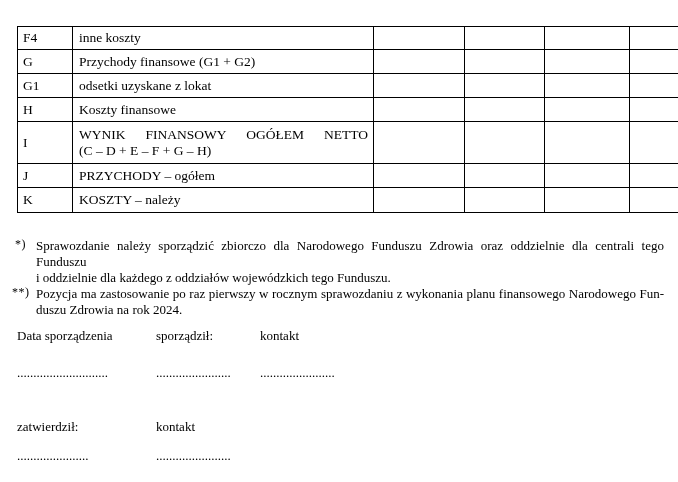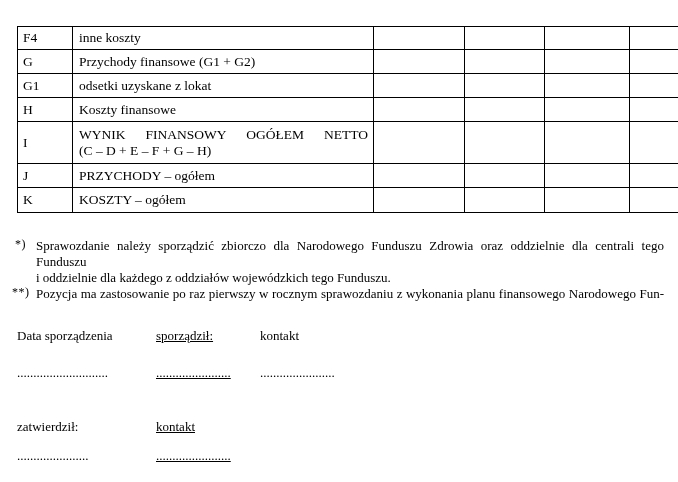--- a/index.html
+++ b/index.html
@@ -48,21 +48,21 @@
   }
   .footnote-1 .fn-marker { left: 3px; }
   .fn-line-just { text-align: justify; text-align-last: justify; }
   
   .sig { position: absolute; font-size: 13px; white-space: nowrap; }
   .sig-label-r1 { top: 328px; }
   .sig-dots-r1  { top: 365px; }
   .sig-label-r2 { top: 413px; margin-top: 6px; }
   .sig-dots-r2  { top: 448px; }
   .sig-col-1 { left: 17px; }
-  .sig-col-2 { left: 156px; text-decoration: underline; }
+  .sig-col-2 { left: 156px; }
   .sig-col-3 { left: 260px; }
 </style>
 </head>
 <body>
 
 <div class="form-table-wrap">
   <table class="form-table">
     <tbody>
         <tr class="h23">
       <td class="code-cell">F4</td>
@@ -110,39 +110,40 @@
     <tr class="h24">
       <td class="code-cell">J</td>
       <td class="desc-cell">PRZYCHODY – ogółem</td>
       <td class="val-1"></td>
       <td class="val-2"></td>
       <td class="val-3"></td>
       <td class="val-4"></td>
     </tr>
     <tr class="h25">
       <td class="code-cell">K</td>
-      <td class="desc-cell">KOSZTY – ogółem</td>
+      <td class="desc-cell">KOSZTY – należy</td>
       <td class="val-1"></td>
       <td class="val-2"></td>
       <td class="val-3"></td>
       <td class="val-4"></td>
     </tr>
   </tbody>
     </table>
 </div>
 
 <div class="footnotes">
   <div class="footnote footnote-1">
     <span class="fn-marker">*)</span>
     <div class="fn-line-just">Sprawozdanie należy sporządzić zbiorczo dla Narodowego Funduszu Zdrowia oraz oddzielnie dla centrali tego Funduszu</div>
     <div>i oddzielnie dla każdego z oddziałów wojewódzkich tego Funduszu.</div>
   </div>
   <div class="footnote footnote-2">
     <span class="fn-marker">**)</span>
     <div class="fn-line-just">Pozycja ma zastosowanie po raz pierwszy w rocznym sprawozdaniu z wykonania planu finansowego Narodowego Fun-</div>
+    <div>duszu Zdrowia na rok 2024.</div>
   </div>
 </div>
 
 <span class="sig sig-label-r1 sig-col-1">Data sporządzenia</span>
 <span class="sig sig-label-r1 sig-col-2">sporządził:</span>
 <span class="sig sig-label-r1 sig-col-3">kontakt</span>
 
 <span class="sig sig-dots-r1 sig-col-1">............................</span>
 <span class="sig sig-dots-r1 sig-col-2">.......................</span>
 <span class="sig sig-dots-r1 sig-col-3">.......................</span>

